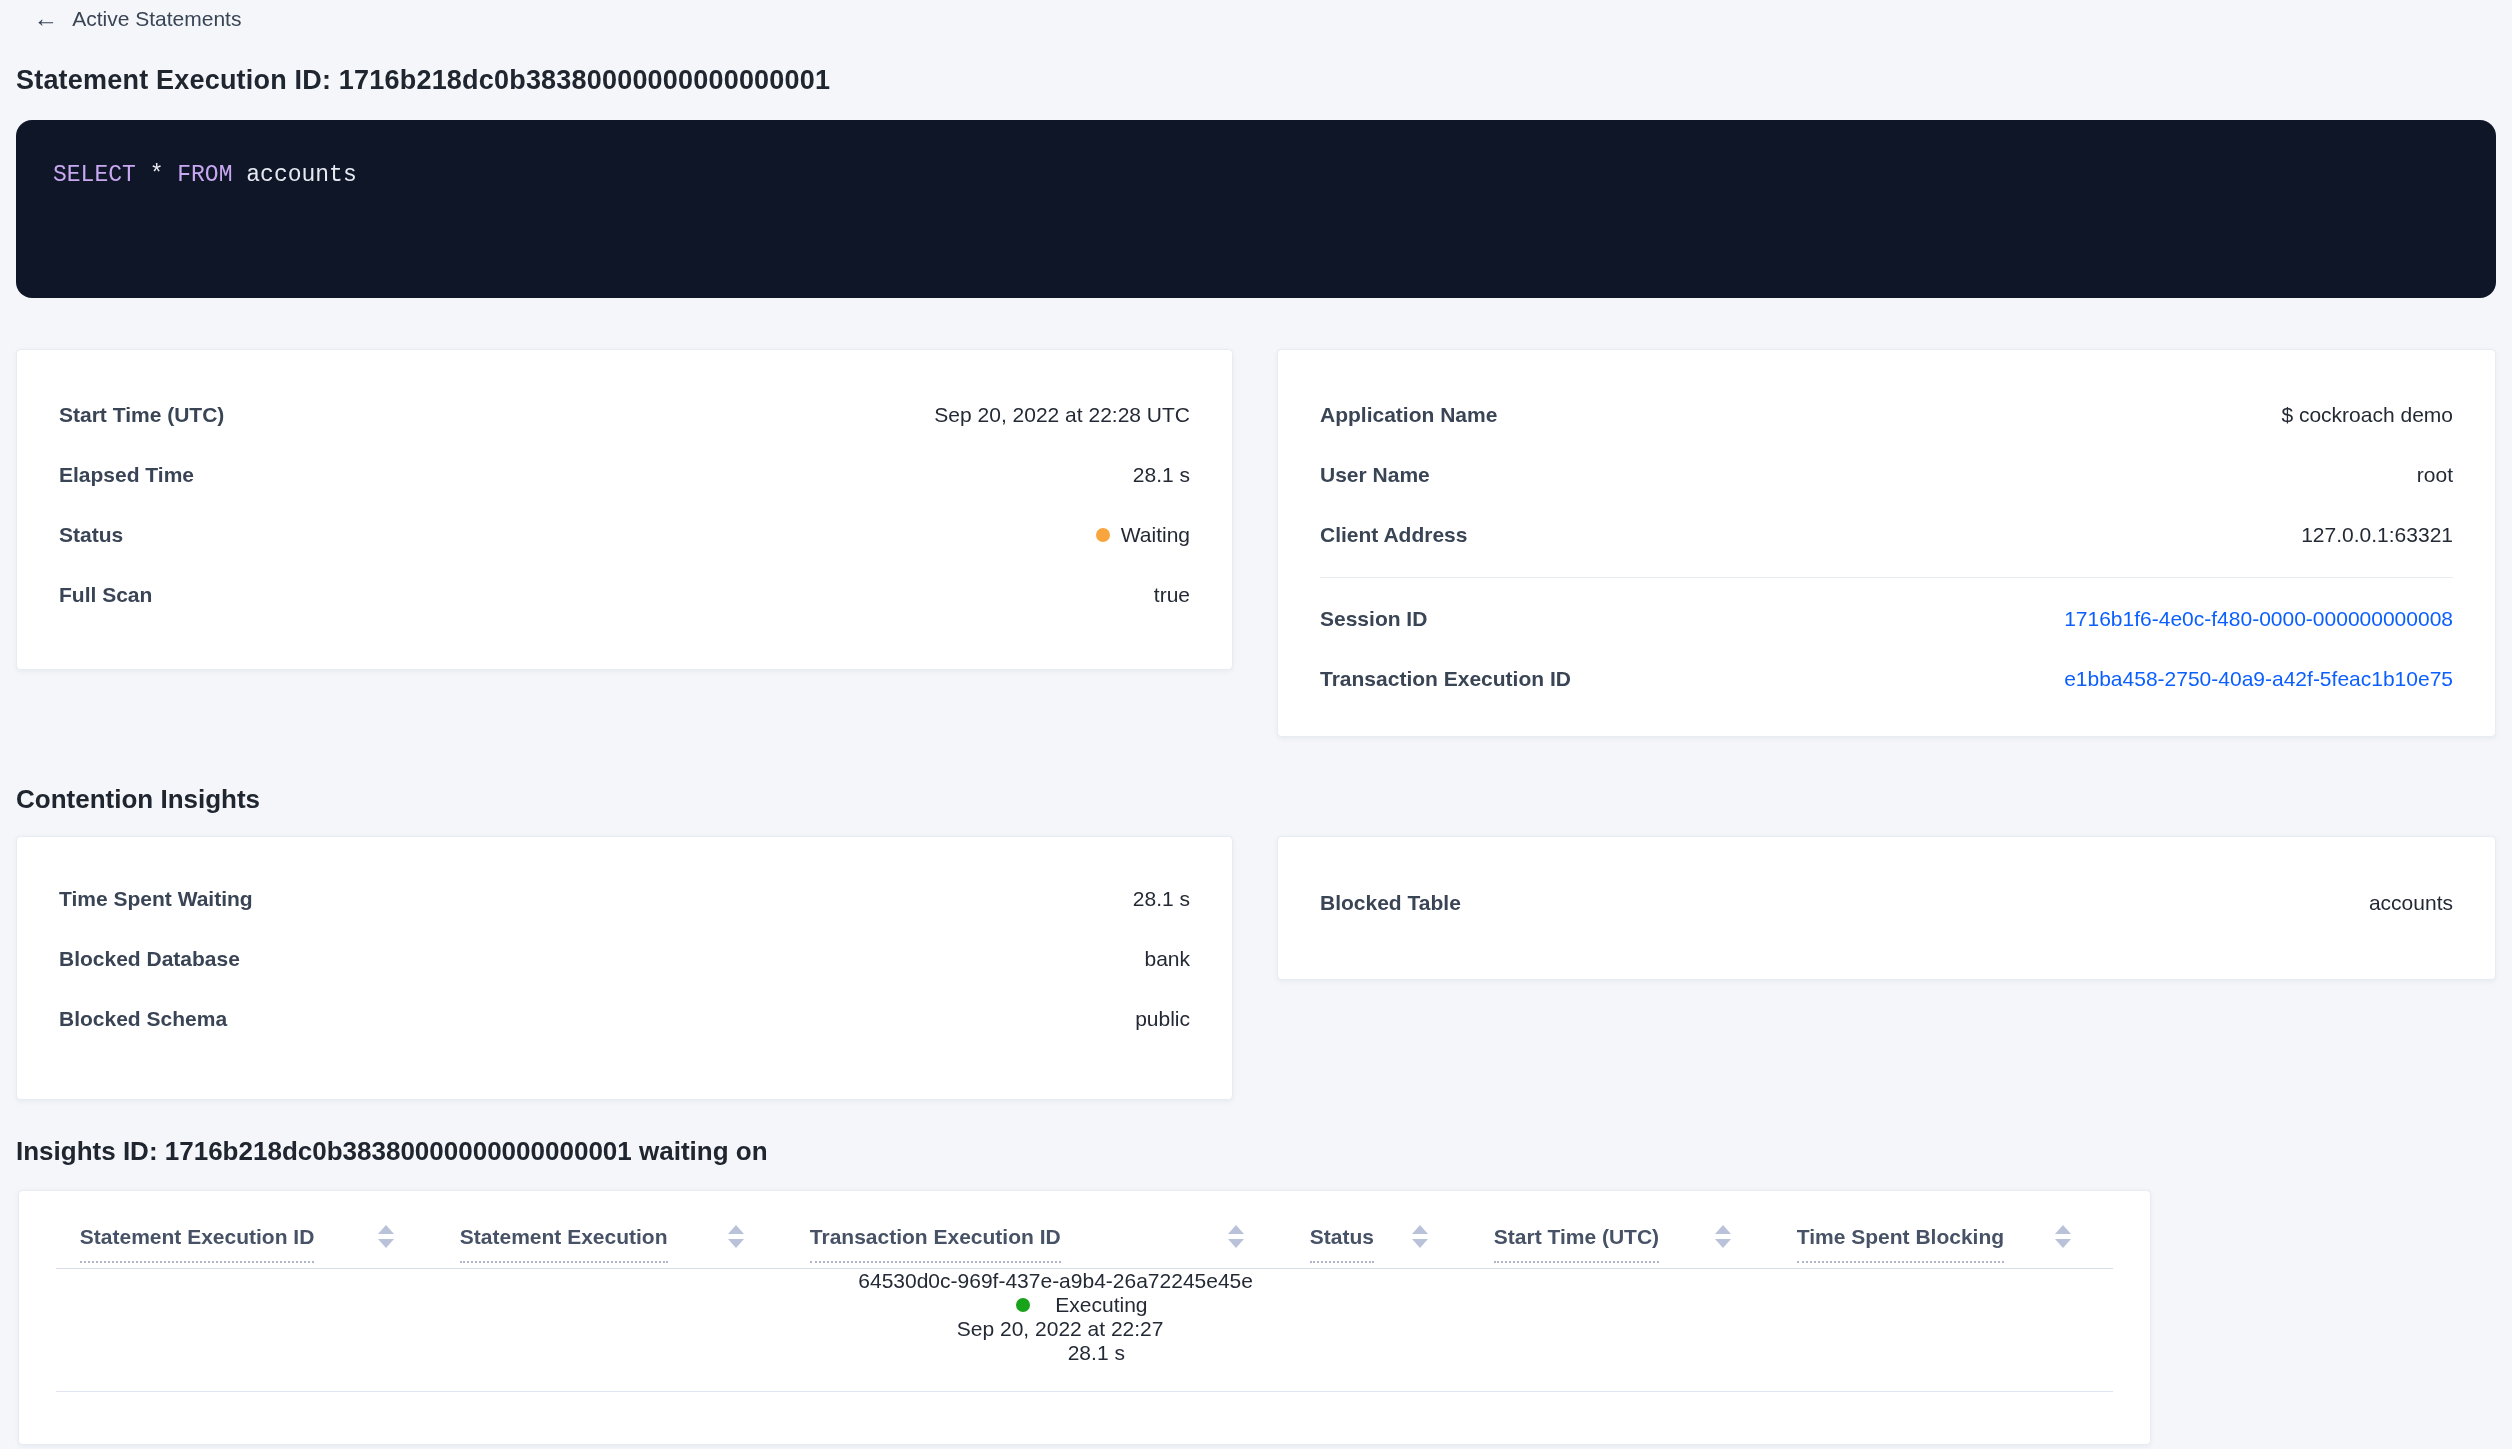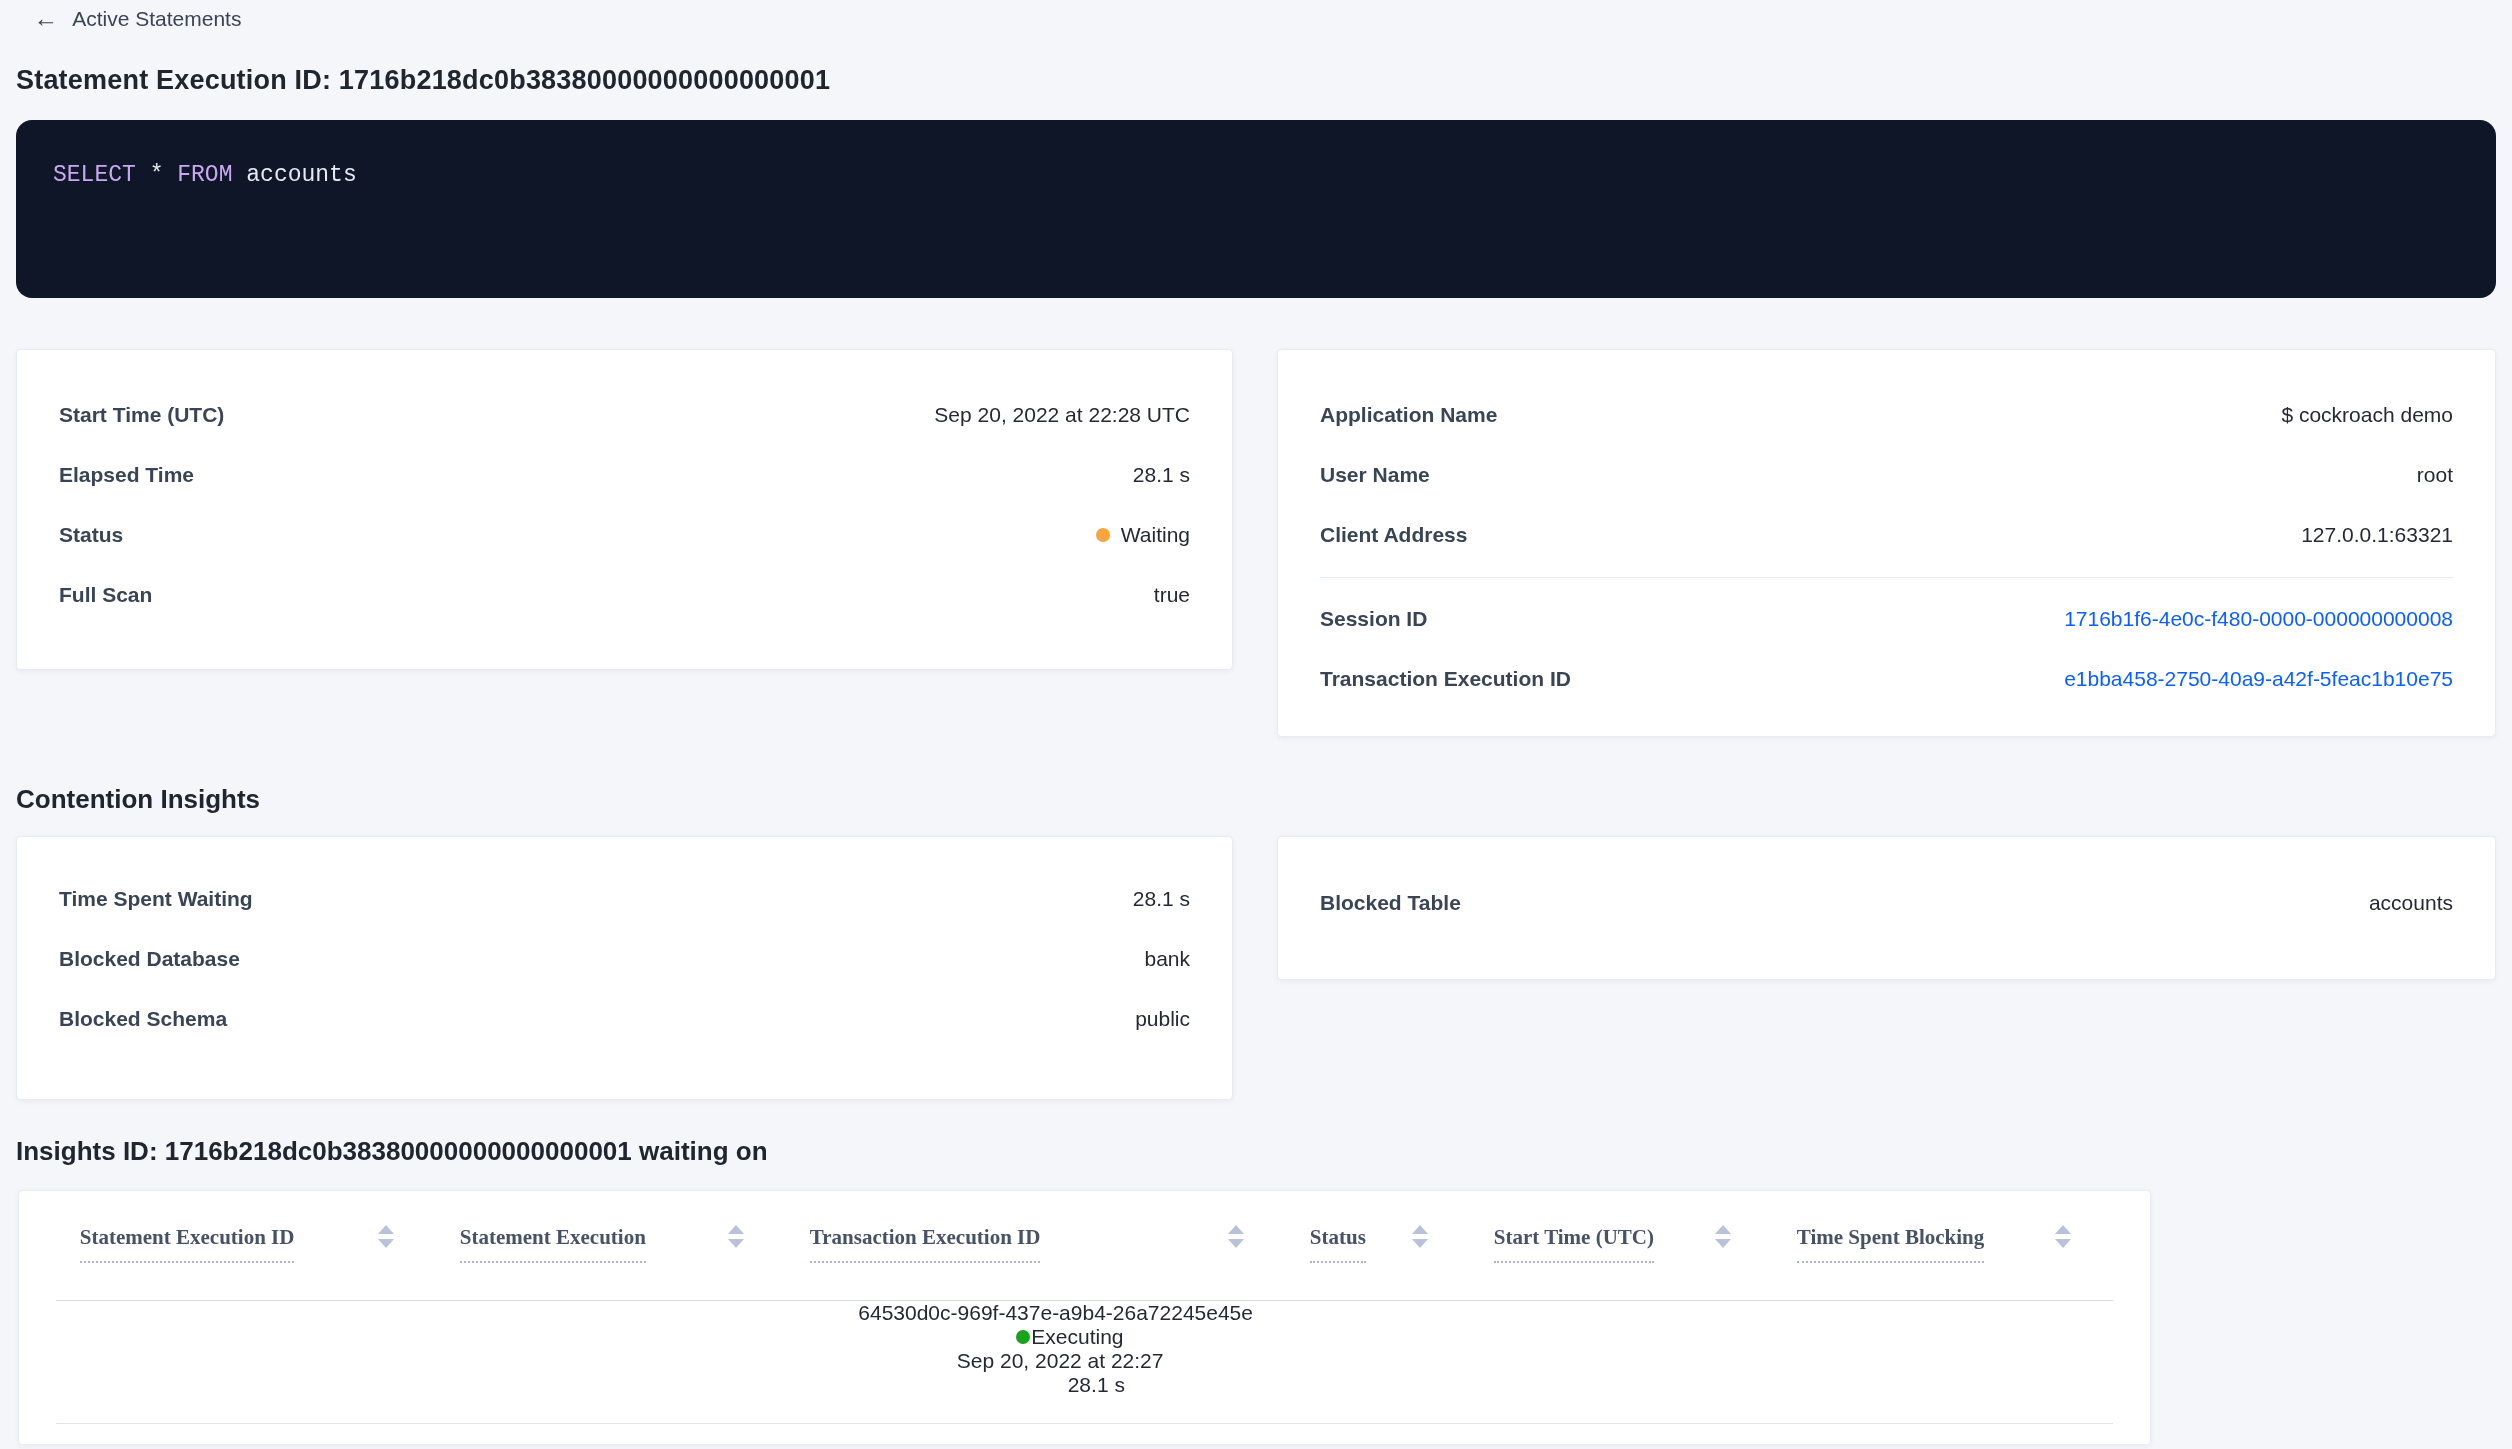--- a/index.html
+++ b/index.html
@@ -78,23 +78,22 @@
 
   
   .table-card {
     margin: 23px 0 0 1.8px;
     width: 2133px; height: 255px;
     padding: 0 37px;
     overflow: hidden;
   }
   .t-head {
     display: flex; align-items: flex-start;
-    height: 110px; padding-top: 33px;
+    height: 78px; padding-top: 33px;
     border-bottom: 0.9px solid #d7dce8;
-    font-family: Liberation Serif, serif;
   }
   .th {
     display: flex; align-items: flex-start; justify-content: space-between;
     padding-left: 24px; padding-right: 42px;
   }
   .th-label {
     display: inline-block;
     font-size: 21px; font-weight: 700; color: #475266;
     line-height: 26px;
     padding-bottom: 10.5px;
@@ -105,21 +104,21 @@
   .tri-up { width: 0; height: 0; border-left: 8px solid transparent; border-right: 8px solid transparent; border-bottom: 9.7px solid #b9c2d9; }
   .tri-down { width: 0; height: 0; border-left: 8px solid transparent; border-right: 8px solid transparent; border-top: 9.7px solid #b9c2d9; }
 
   .t-row {
     display: flex; align-items: center;
     height: 123px;
     border-bottom: 0.9px solid #dfe4ee;
     flex-direction: column;
   }
   .td { padding-left: 24px; font-size: 21px; color: #242a35; }
-  .td.status-cell { display: flex; align-items: center; gap: 1px; }
+  .td.status-cell { display: flex; align-items: center; gap: 25px; }
 
   .c1 { width: 380px; } .c2 { width: 350px; } .c3 { width: 500px; }
   .c4 { width: 184px; } .c5 { width: 303px; } .c6 { flex: 1; }
 </style>
 </head>
 <body>
 
 <div class="page">
 
   <a class="back-link">

